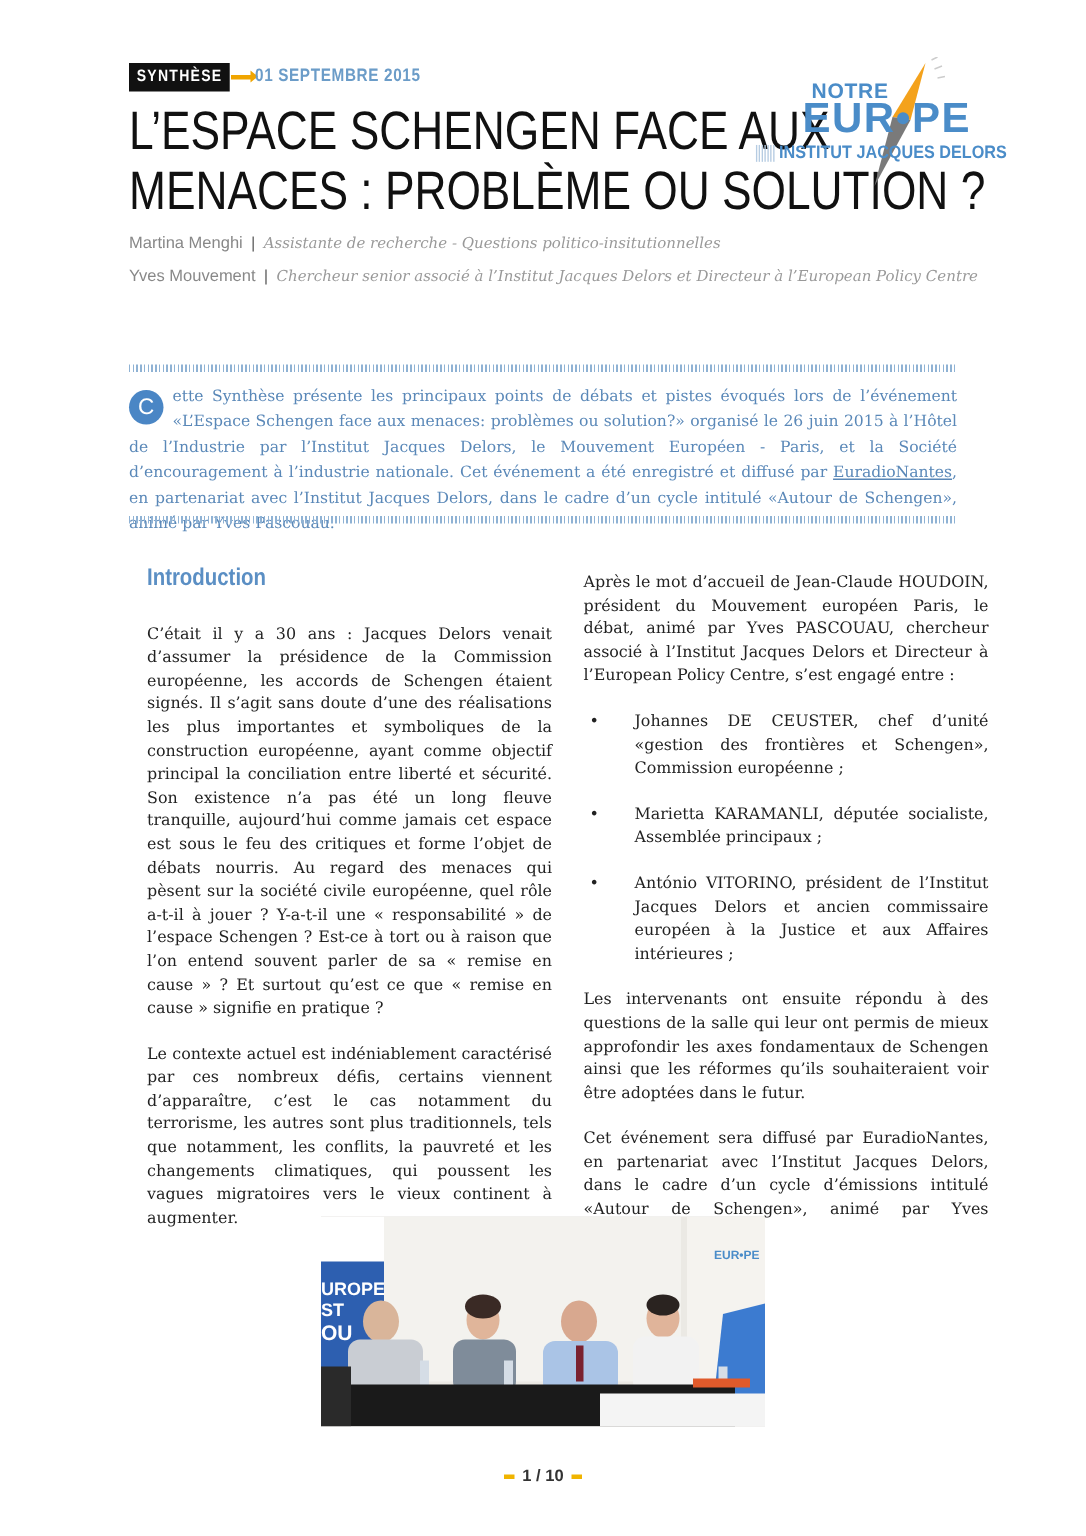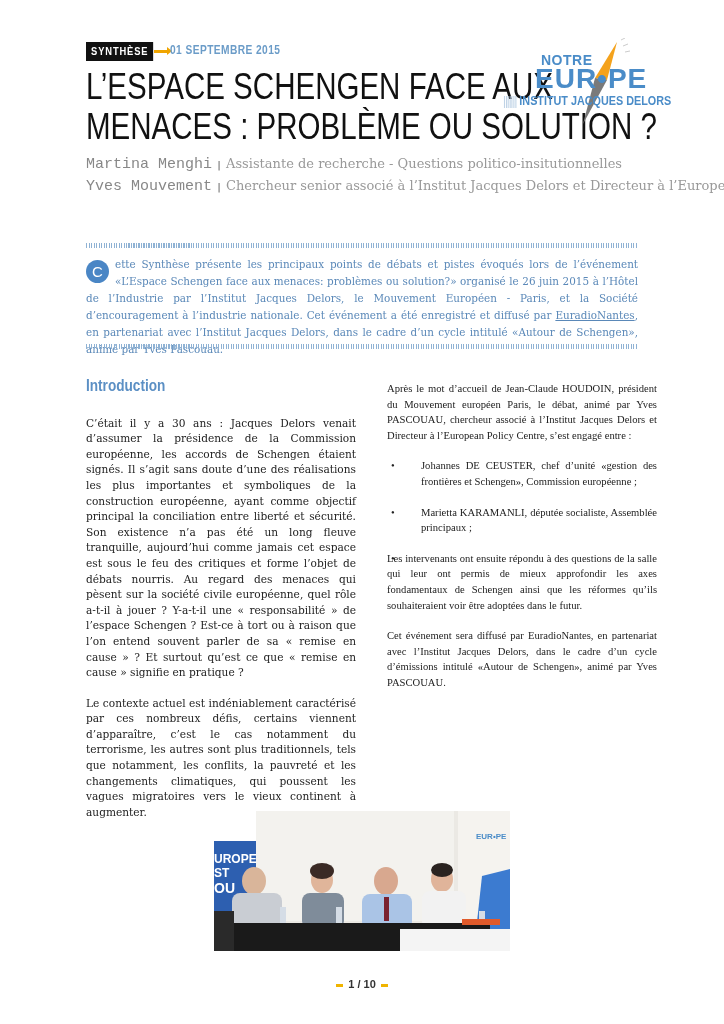--- a/index.html
+++ b/index.html
@@ -24,41 +24,41 @@
                  font-size: 14px; color: #4a8cc8; letter-spacing: 0.5px; }
   #logo .europe { position: absolute; left: 40px; top: 22px; font-family: "Liberation Sans", sans-serif; font-weight: bold;
                   font-size: 28px; color: #4a8cc8; letter-spacing: 1px; line-height: 30px; }
   #logo .institut { position: absolute; left: 8px; top: 52px; font-family: "Liberation Sans", sans-serif; font-weight: bold;
                     font-size: 12px; color: #4a8cc8; white-space: nowrap; transform: scaleX(0.9); transform-origin: left top; }
   #logo .bars { color: #b6cce2; letter-spacing: -1px; font-weight: normal; }
   #logo svg { position: absolute; left: 78px; top: -4px; }
 
   
   .author { left: 86px; font-size: 10px; color: #8a8a8a; white-space: nowrap; }
-  .author .name { font-family: Liberation Mono, monospace; font-size: 15px; color: #888; }
+  .author .name { font-family: Liberation Sans, sans-serif; font-size: 11px; color: #888; }
   .author .sep { color: #777; font-weight: bold; margin: 0 2px; }
-  .author .role { font-size: 13px; color: #999; }
+  .author .role { font-style: italic; font-size: 10px; color: #999; }
   #author1 { top: 156px; }
   #author2 { top: 178px; }
 
   
   .dashline { left: 86px; width: 552px; height: 5px;
               background-image: repeating-linear-gradient(90deg, #8fb2d4 0, #8fb2d4 1px, transparent 1px, transparent 2.5px); }
   #dash1 { top: 243px; }
   #dash2 { top: 344px; }
   #abstract { left: 86px; top: 256px; width: 552px; font-size: 10.4px; line-height: 17px; color: #5a88b8; text-align: justify; }
   #dropcap { float: left; width: 23px; height: 23px; border-radius: 50%; background: #4a86c5; color: #fff;
              font-family: "Liberation Sans", sans-serif; font-size: 15px; text-align: center; line-height: 23px;
              margin: 4px 6px 0 0; }
   #abstract .link { text-decoration: underline; }
 
   
-  .col { width: 270px; font-size: 10.6px; line-height: 15.6px; color: #222; text-align: justify; }
+  .col { width: 270px; font-size: 10.6px; line-height: 15.6px; color: #222; text-align: justify; margin-left: 12px; }
   #left-col { left: 86px; top: 378px; }
-  #right-col { left: 387px; top: 381px; font-family: Liberation Serif, serif; }
+  #right-col { left: 377px; top: 381px; }
   #intro-heading { font-family: "Liberation Sans", sans-serif; font-weight: bold; font-size: 16px; color: #5b8fc4;
                    margin: 0 0 22px 0; transform: scaleX(0.85); transform-origin: left top; }
   .col p { margin: 0 0 15px 0; }
   .col ul { list-style: none; margin: 0 0 15px 0; padding: 0; }
   .col li { position: relative; padding-left: 34px; margin-bottom: 15px; }
   .col li .bullet { position: absolute; left: 4px; top: 0; }
 
   
   #photo { left: 214px; top: 811px; width: 296px; height: 140px; overflow: hidden; background: #e8e6e2; }
 
@@ -113,21 +113,21 @@
   <div id="intro-heading">Introduction</div>
   <p>C’était il y a 30 ans : Jacques Delors venait d’assumer la présidence de la Commission européenne, les accords de Schengen étaient signés. Il s’agit sans doute d’une des réalisations les plus importantes et symboliques de la construction européenne, ayant comme objectif principal la conciliation entre liberté et sécurité. Son existence n’a pas été un long fleuve tranquille, aujourd’hui comme jamais cet espace est sous le feu des critiques et forme l’objet de débats nourris. Au regard des menaces qui pèsent sur la société civile européenne, quel rôle a-t-il à jouer ? Y-a-t-il une « responsabilité » de l’espace Schengen ? Est-ce à tort ou à raison que l’on entend souvent parler de sa « remise en cause » ? Et surtout qu’est ce que « remise en cause » signifie en pratique ?</p>
   <p>Le contexte actuel est indéniablement caractérisé par ces nombreux défis, certains viennent d’apparaître, c’est le cas notamment du terrorisme, les autres sont plus traditionnels, tels que notamment, les conflits, la pauvreté et les changements climatiques, qui poussent les vagues migratoires vers le vieux continent à augmenter.</p>
 </div>
 
 <div id="right-col" class="abs col">
   <p>Après le mot d’accueil de Jean-Claude HOUDOIN, président du Mouvement européen Paris, le débat, animé par Yves PASCOUAU, chercheur associé à l’Institut Jacques Delors et Directeur à l’European Policy Centre, s’est engagé entre :</p>
   <ul>
     <li><span class="bullet">•</span><span>Johannes DE CEUSTER, chef d’unité «gestion des frontières et Schengen», Commission européenne ;</span></li>
     <li><span class="bullet">•</span><span>Marietta KARAMANLI, députée socialiste, Assemblée principaux ;</span></li>
-    <li><span class="bullet">•</span></li>
+    <li><span class="bullet">•</span><span>António VITORINO, président de l’Institut Jacques Delors et ancien commissaire européen à la Justice et aux Affaires intérieures ;</span></li>
   </ul>
   <p>Les intervenants ont ensuite répondu à des questions de la salle qui leur ont permis de mieux approfondir les axes fondamentaux de Schengen ainsi que les réformes qu’ils souhaiteraient voir être adoptées dans le futur.</p>
   <p>Cet événement sera diffusé par EuradioNantes, en partenariat avec l’Institut Jacques Delors, dans le cadre d’un cycle d’émissions intitulé «Autour de Schengen», animé par Yves PASCOUAU.</p>
 </div>
 
 <div id="photo" class="abs">
   <svg width="296" height="140" viewBox="0 0 296 140">
     <rect x="0" y="0" width="296" height="140" fill="#ebe9e4"></rect>
     <rect x="40" y="0" width="200" height="110" fill="#f3f2ee"></rect>
 

